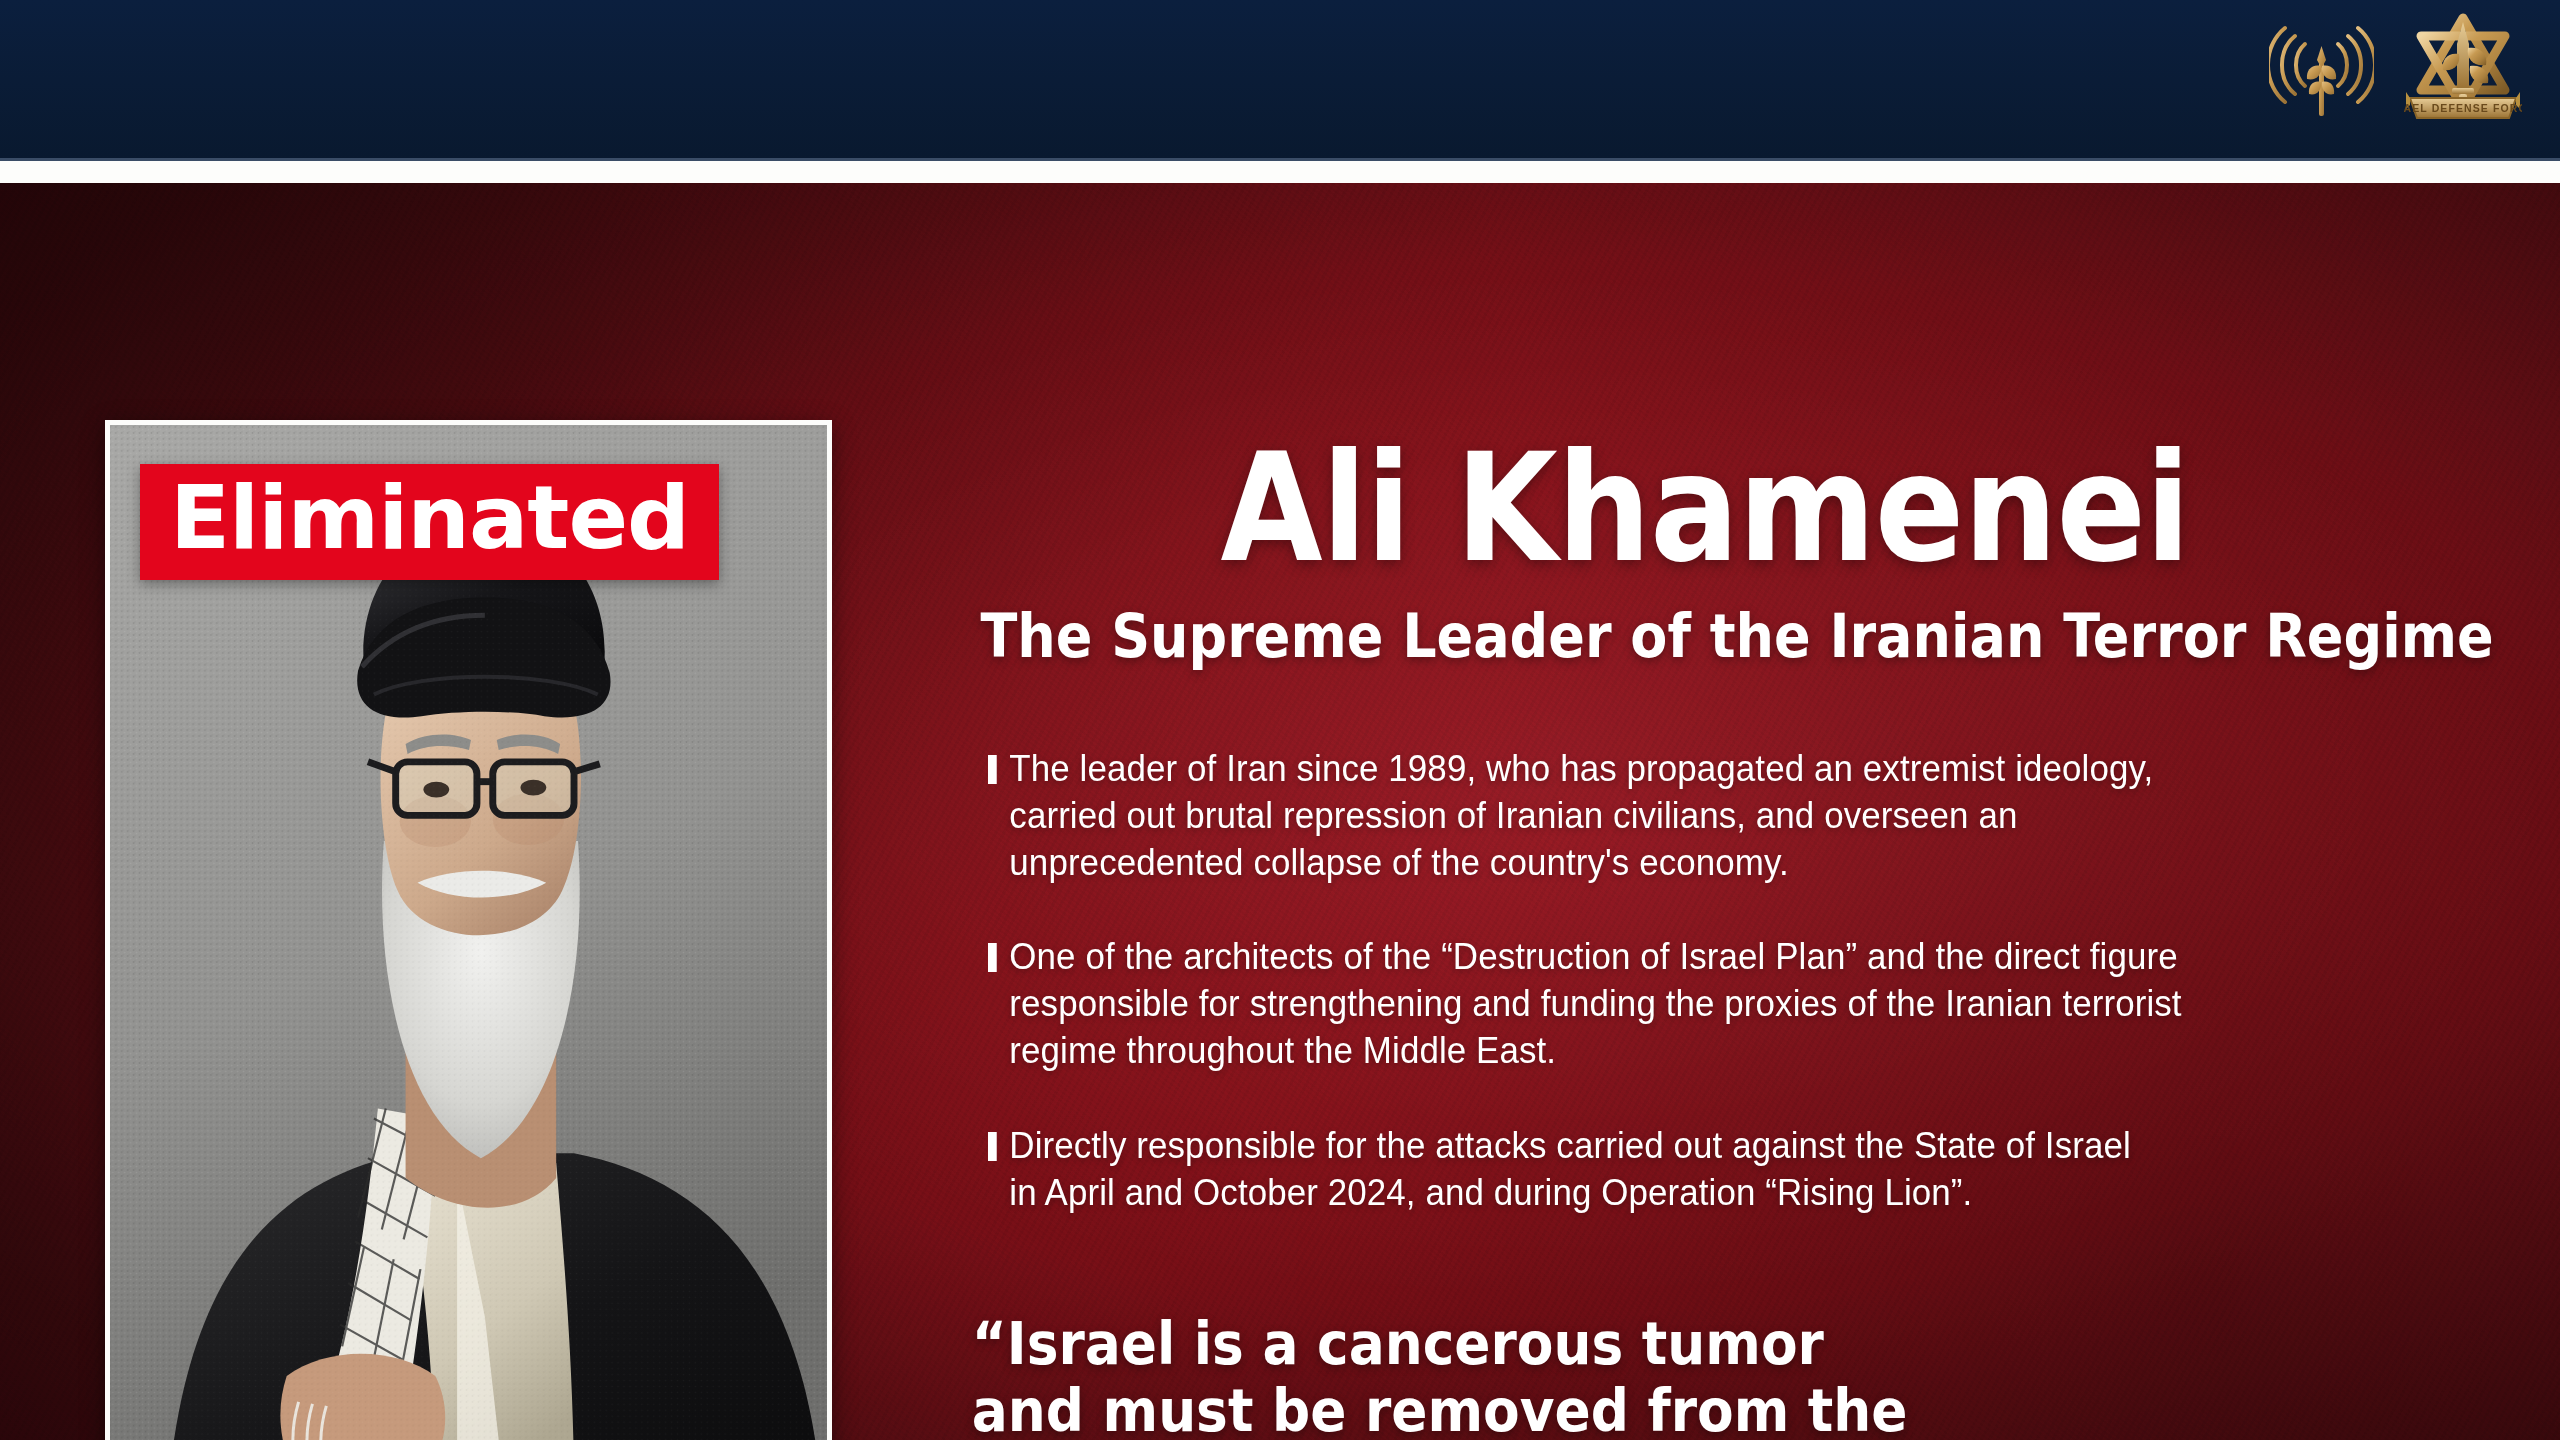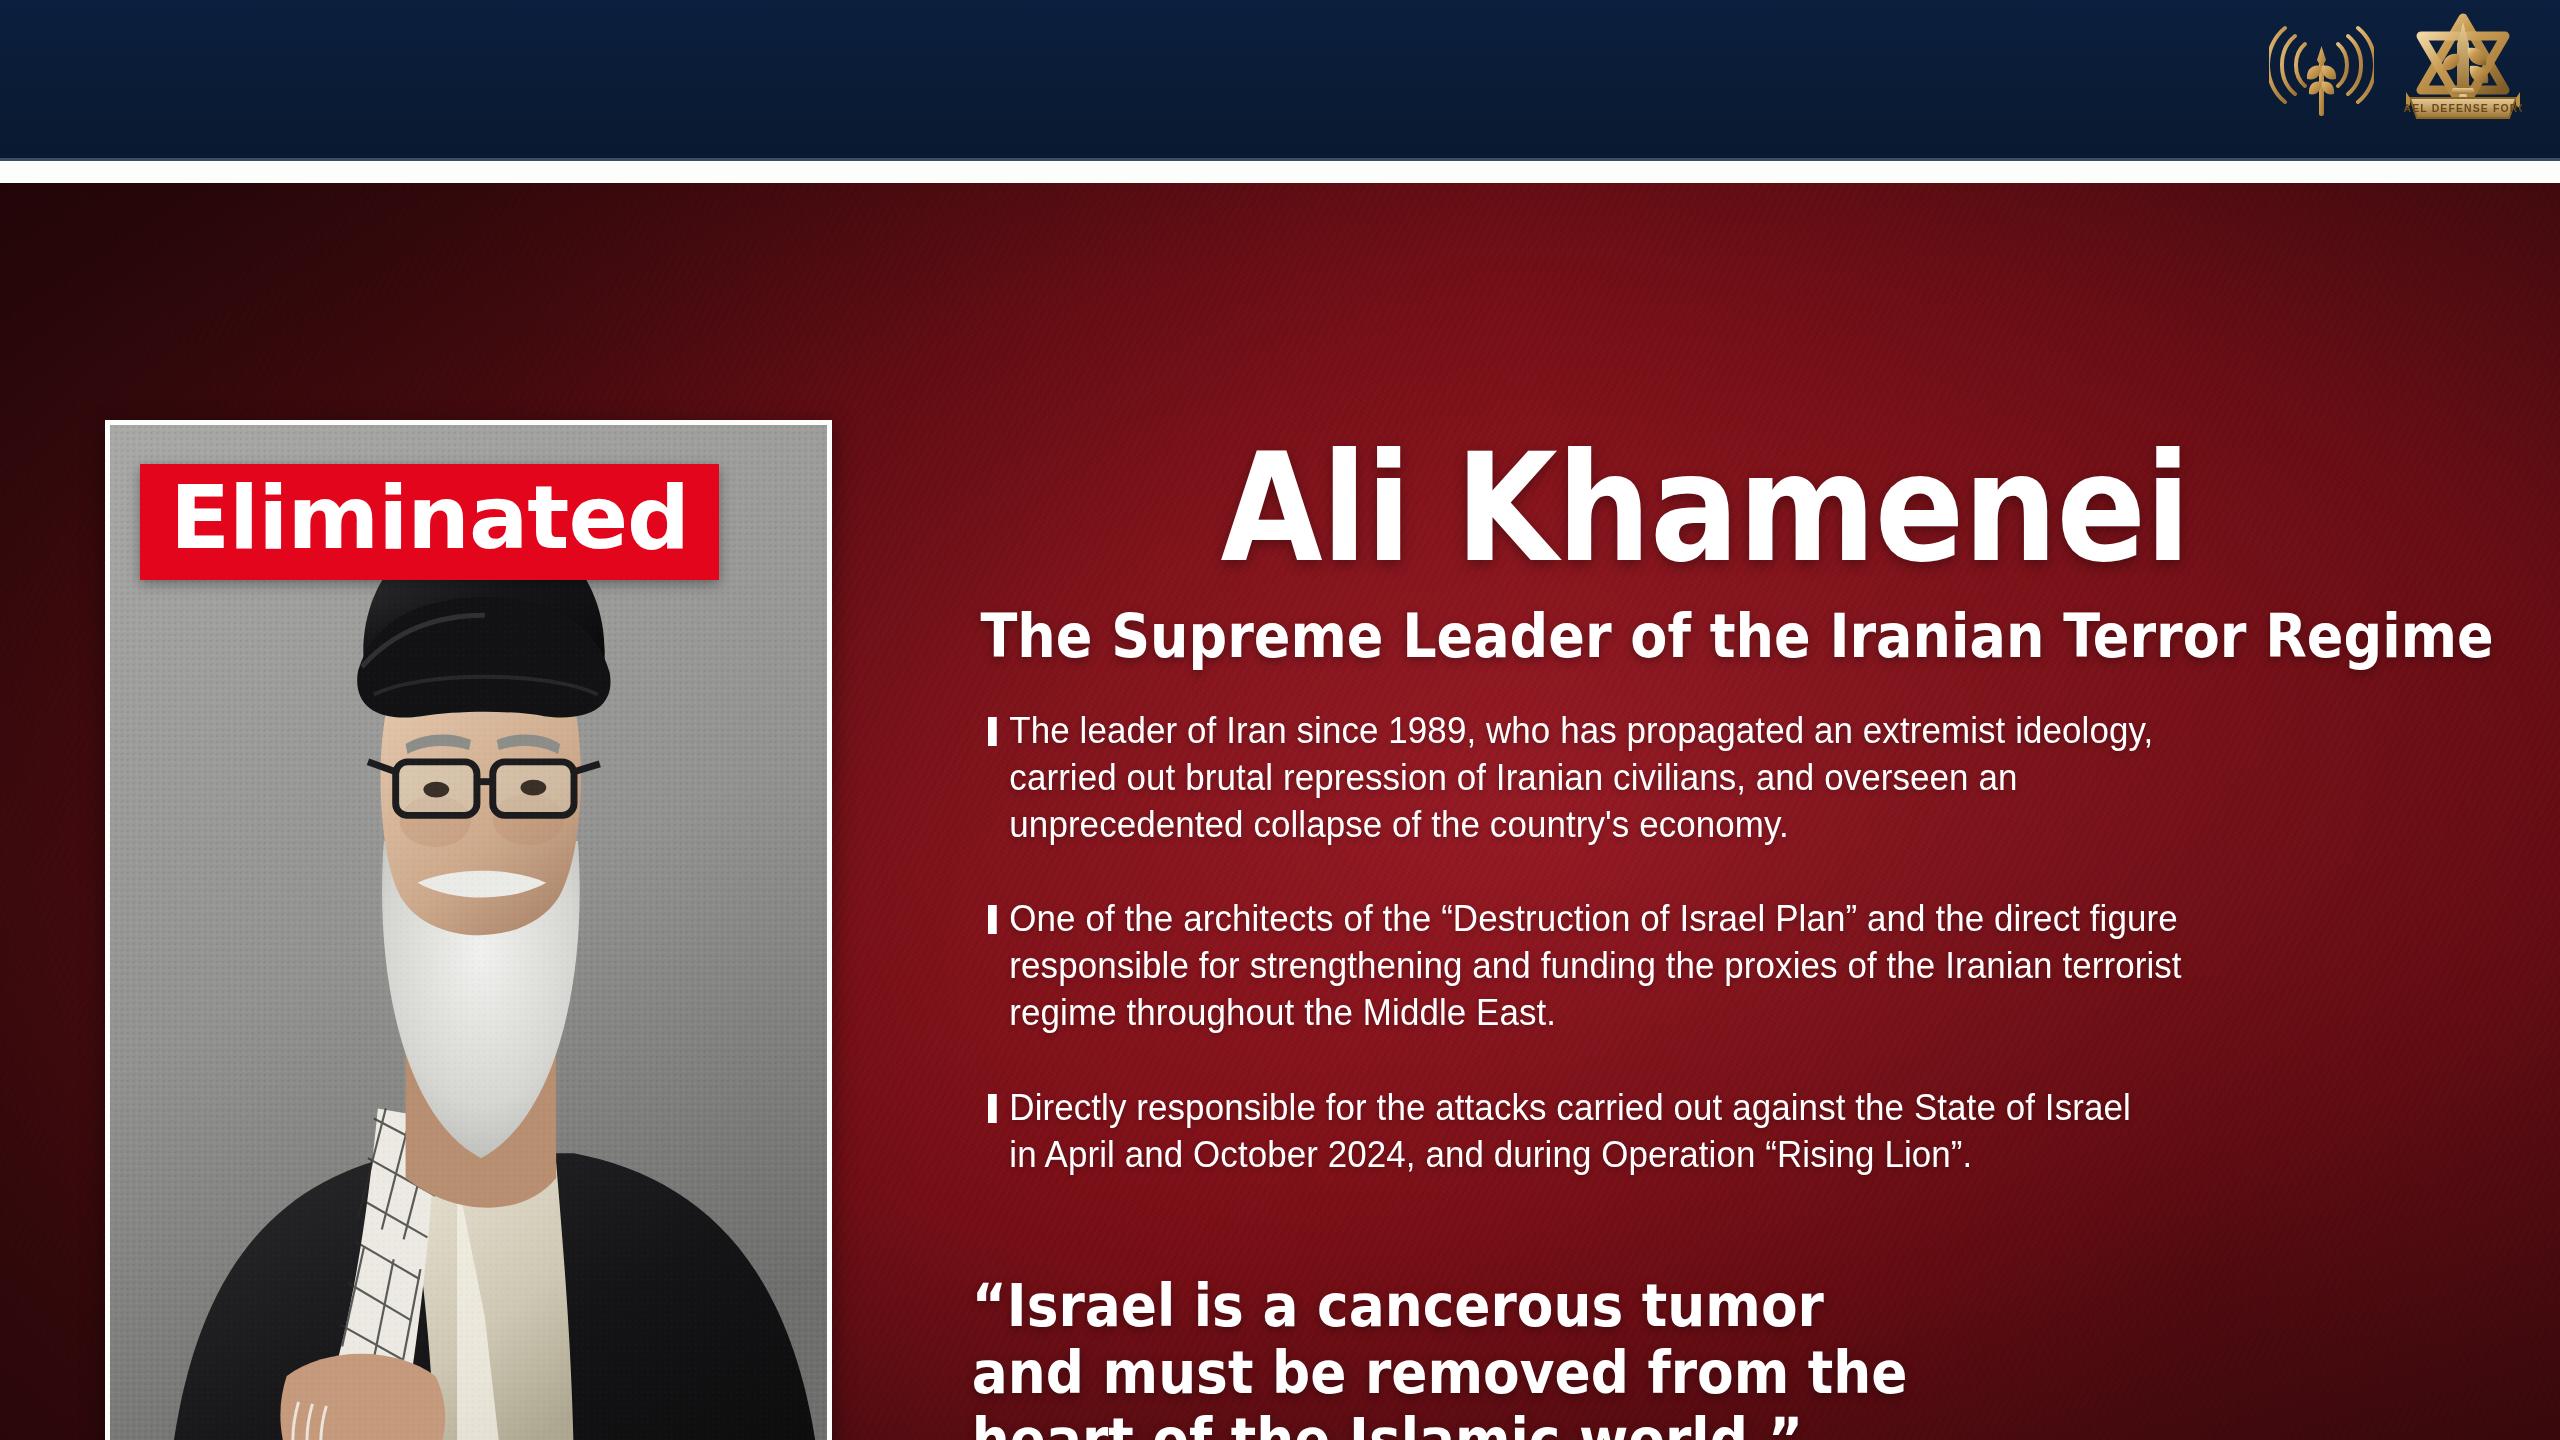--- a/index.html
+++ b/index.html
@@ -121,21 +121,21 @@
     color:#ffffff;
     font-size:60px;
     line-height:1.05;
     text-align:center;
     transform:scaleX(.90);
     transform-origin:center top;
     text-shadow:0 3px 10px rgba(0,0,0,.35);
     white-space:nowrap;
   }
 
-  .bullets { margin-top:40px; padding-left:88px; }
+  .bullets { margin-top:78px; padding-left:88px; }
   .bullet-item {
     position:relative;
     color:#ffffff;
     font-family:"Liberation Sans", sans-serif;
     font-size:36px;
     line-height:1.30;
     margin-bottom:48px;
     padding-left:22px;
     text-shadow:0 2px 6px rgba(0,0,0,.30);
     letter-spacing:.1px;

